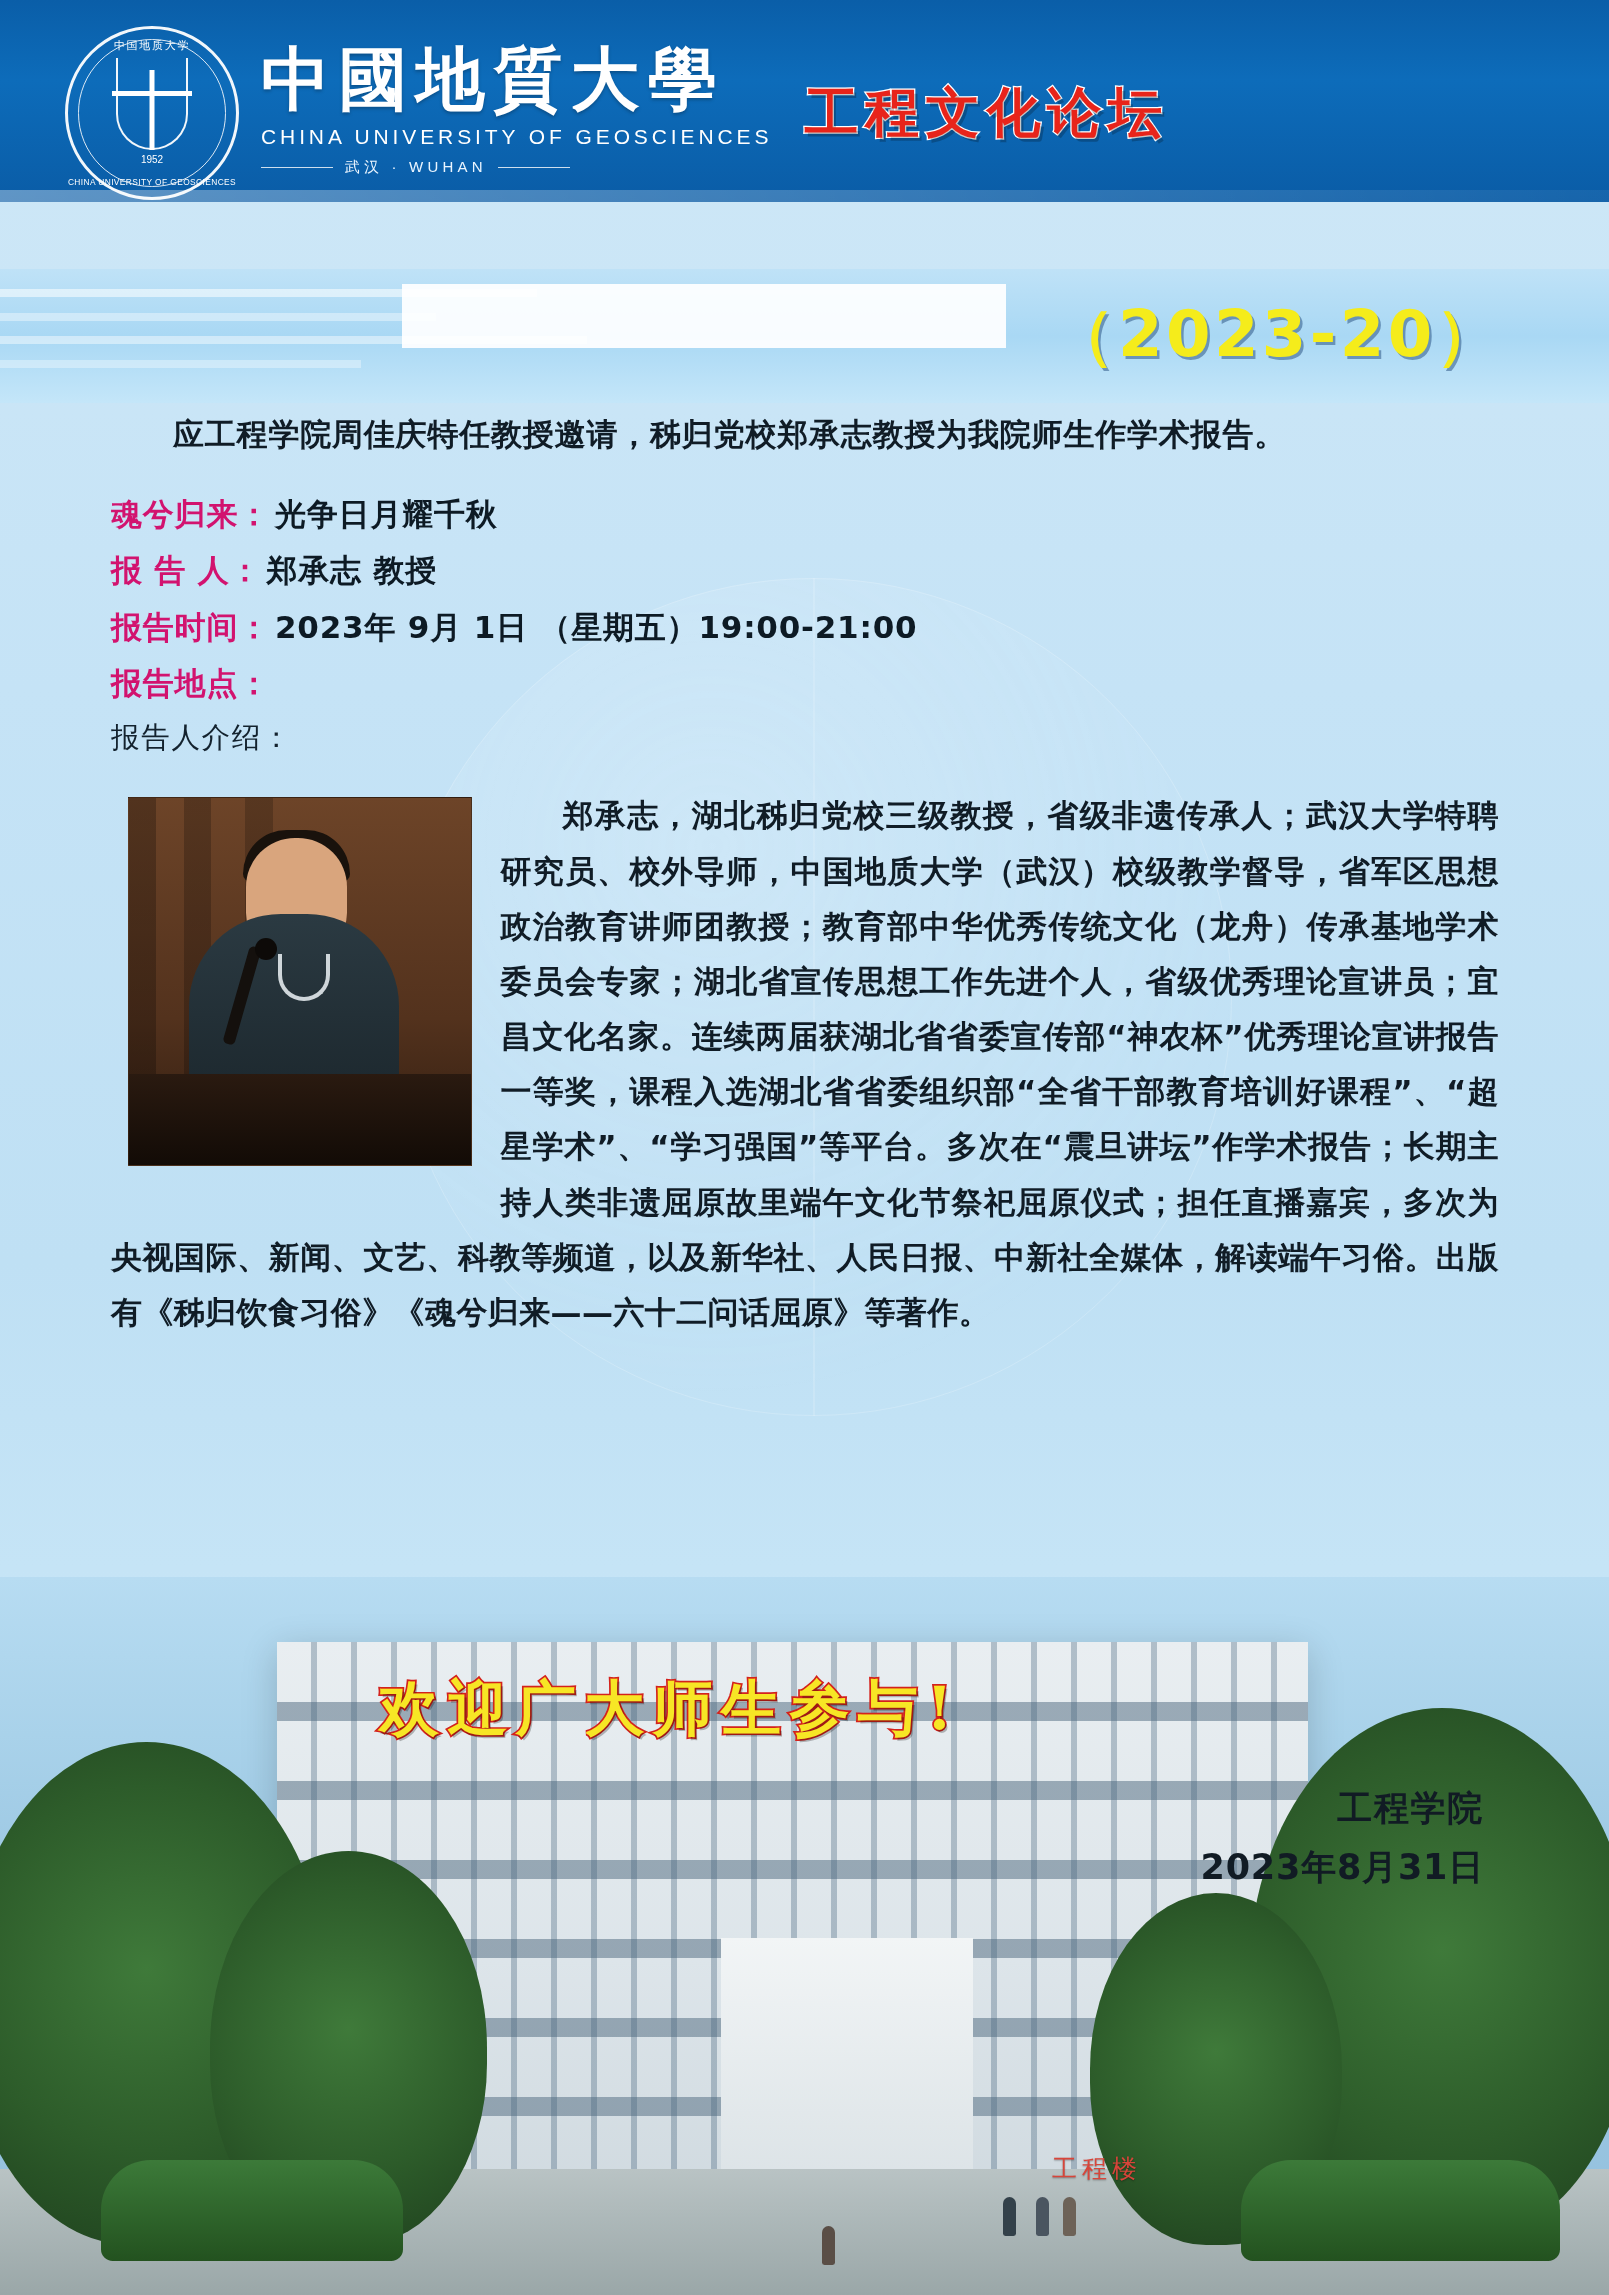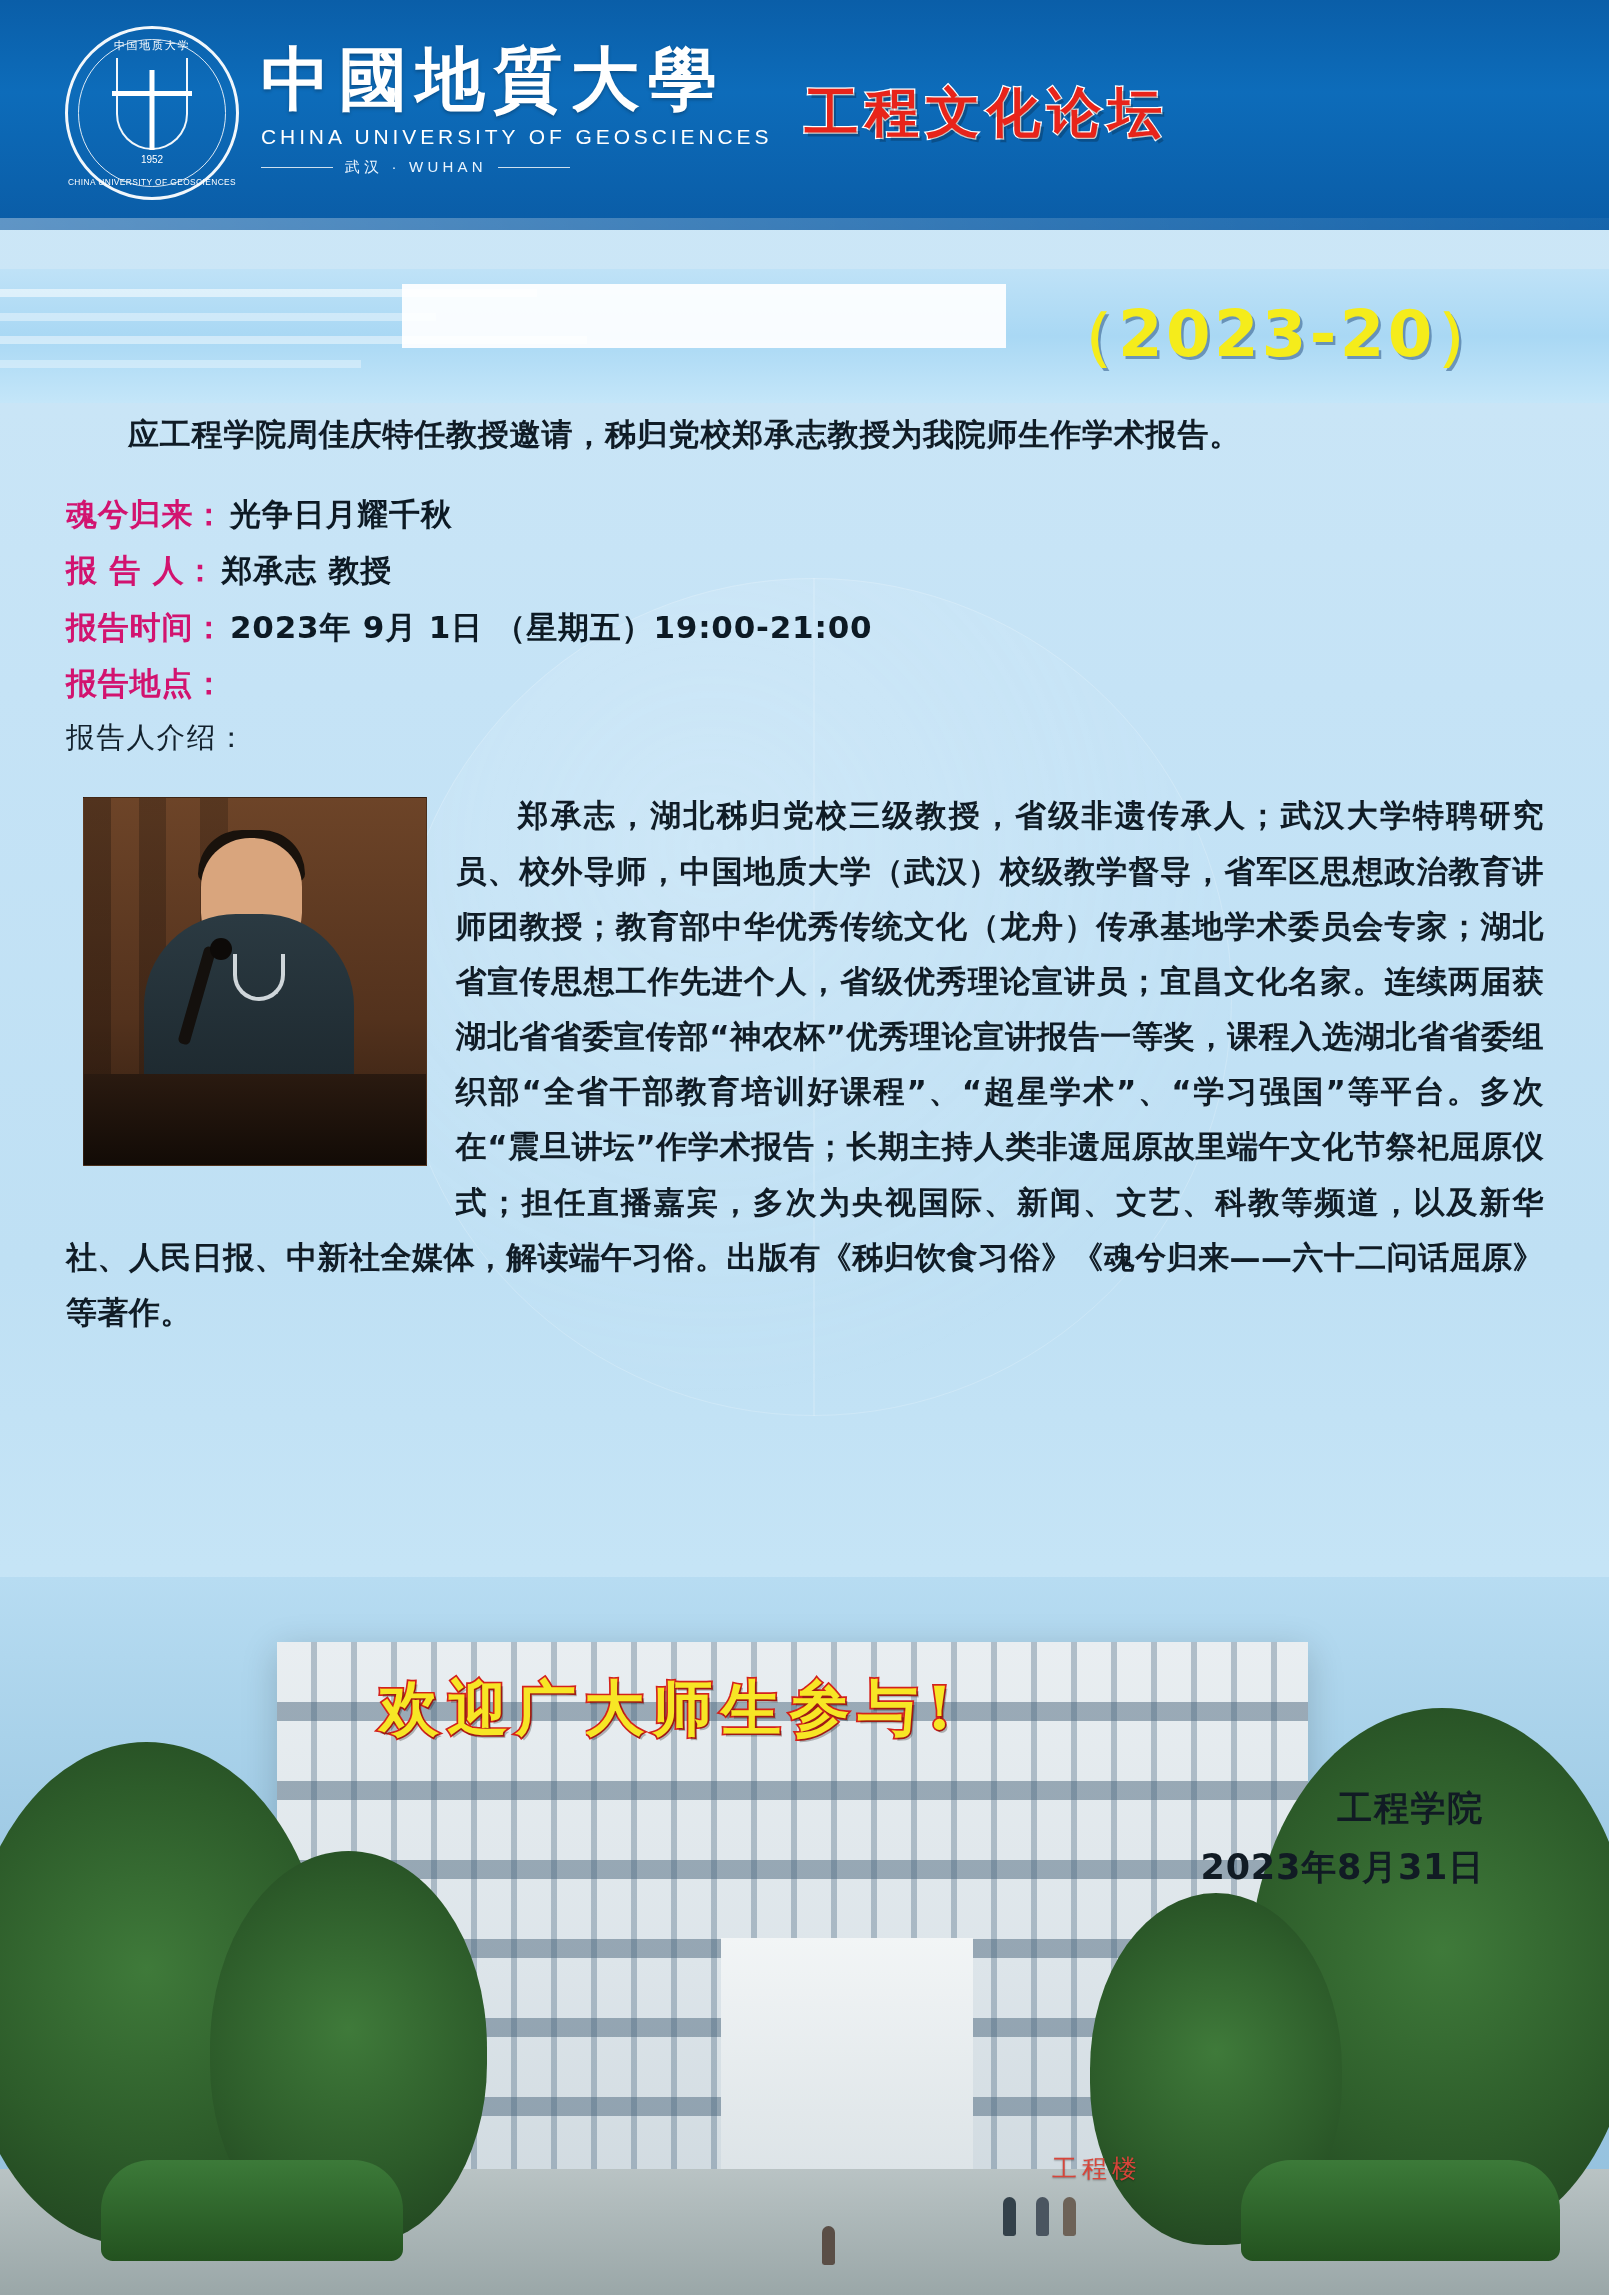--- a/index.html
+++ b/index.html
@@ -17,21 +17,21 @@
     height: 2295px;
     overflow: hidden;
     background: linear-gradient(180deg, #cfe8f7 0%, #c5e3f6 30%, #bfe0f4 55%, #c8e6f7 75%, #bcdff3 100%);
   }
 
   
   .header {
     position: absolute;
     top: 0; left: 0;
     width: 1610px;
-    height: 230px;
+    height: 202px;
     background: linear-gradient(180deg, #0a5ea8 0%, #0d6cba 40%, #0a5ca6 100%);
     overflow: hidden;
   }
   .header::after {
     content: "";
     position: absolute;
     left: 0; bottom: 0;
     width: 1610px; height: 11.7px;
     background: linear-gradient(90deg, rgba(255,255,255,0.35), rgba(255,255,255,0.05));
   }
@@ -228,21 +228,21 @@
     left: 50%; top: 0;
     width: 1.7px; height: 100%;
     background: rgba(255,255,255,0.28);
   }
 
   
   .content {
     position: absolute;
     left: 0; top: 376px;
     width: 1610px;
-    padding: 0 66px;
+    padding: 0 111px;
     font-family: "DejaVu Sans", "Liberation Sans", sans-serif;
     color: #13222e;
   }
   .intro {
     font-size: 31px;
     line-height: 1.78;
     text-align: justify;
     text-indent: 62px;
     letter-spacing: 0.8px;
     color: #101c26;

